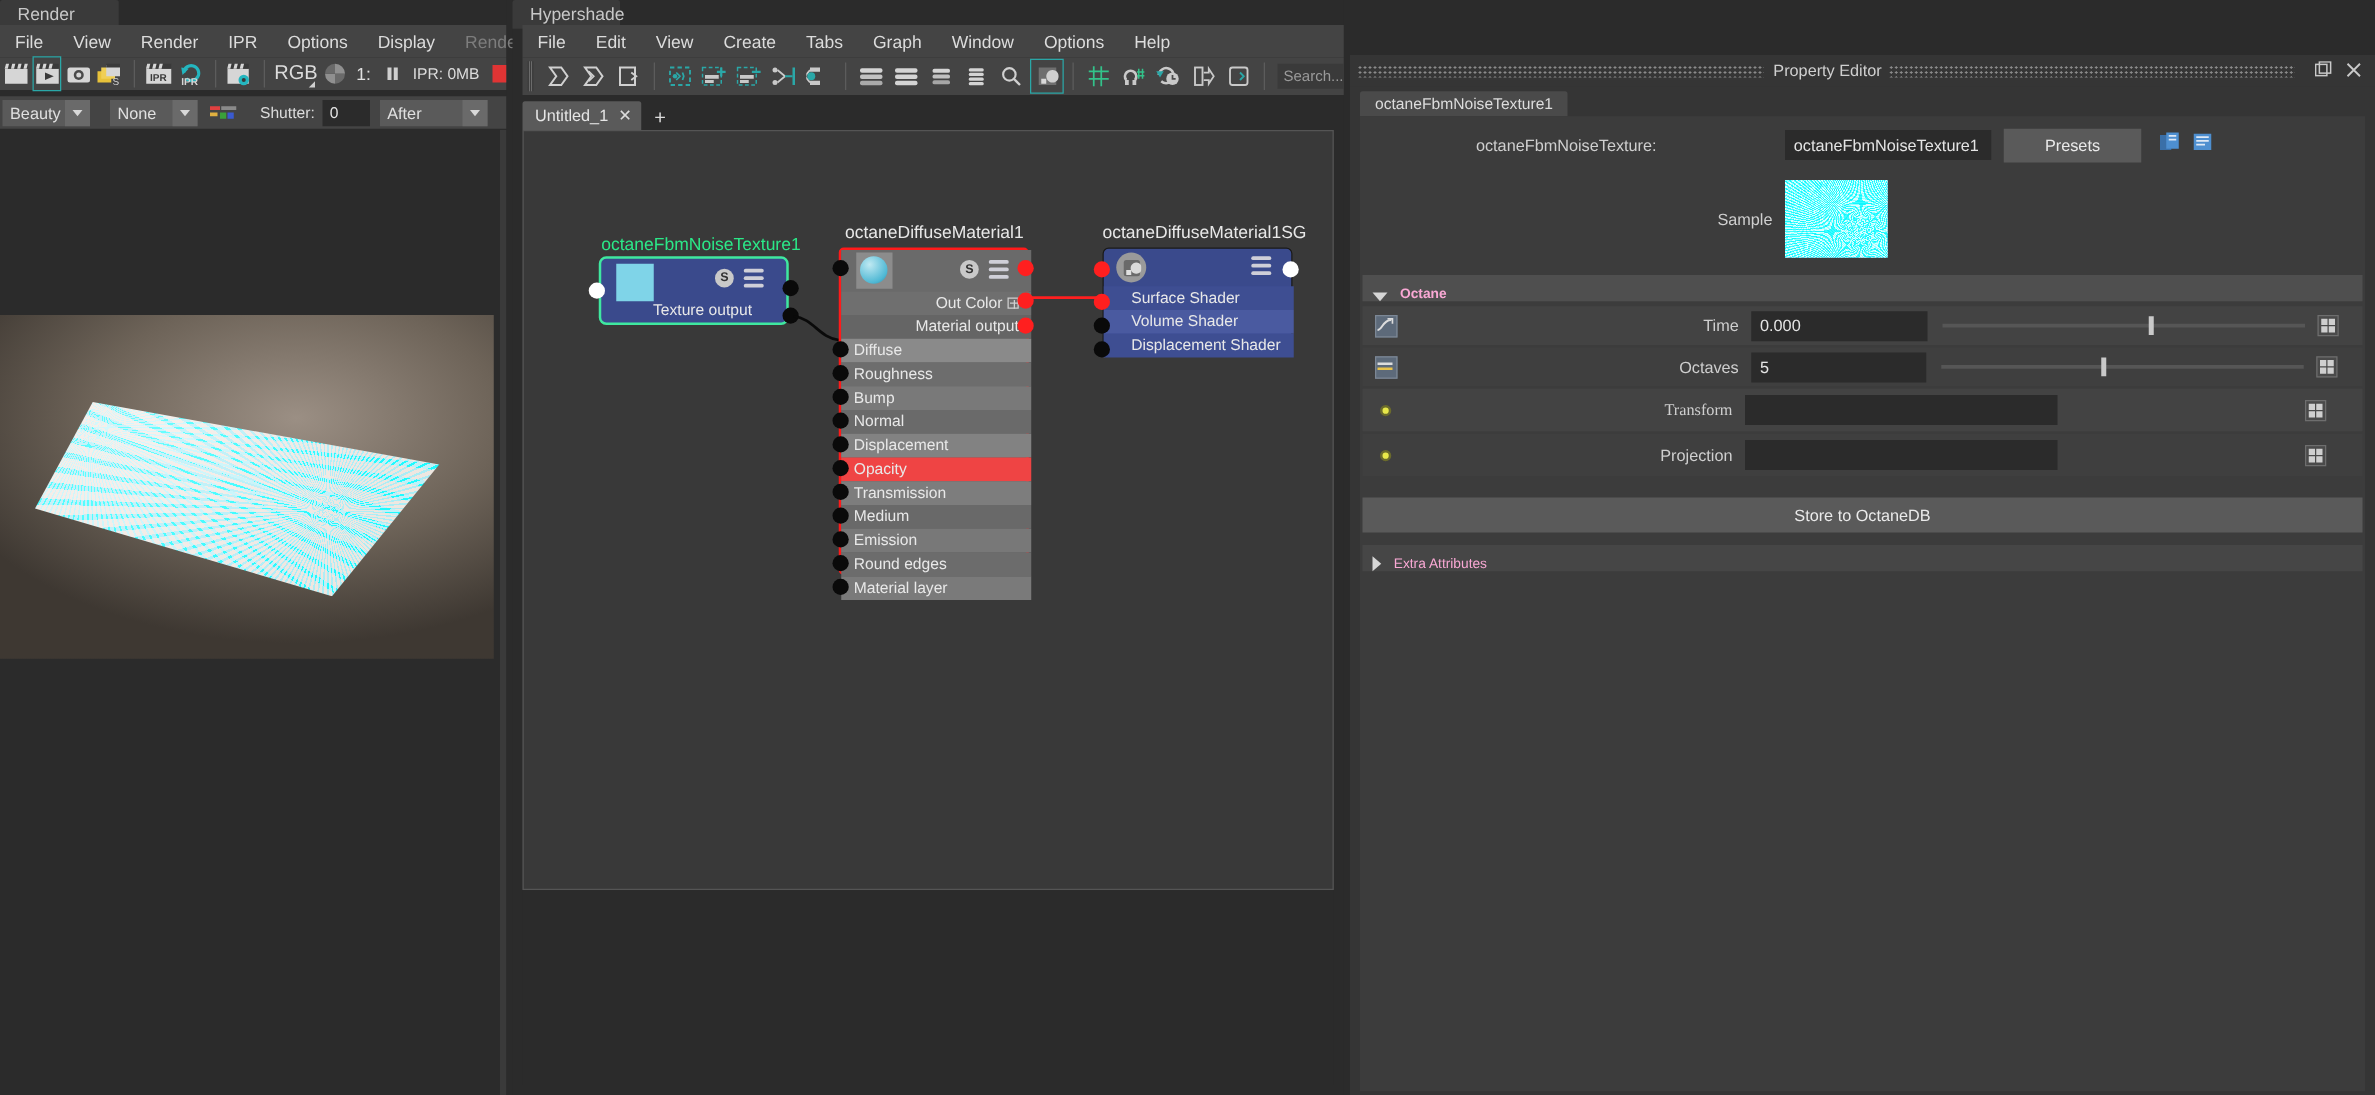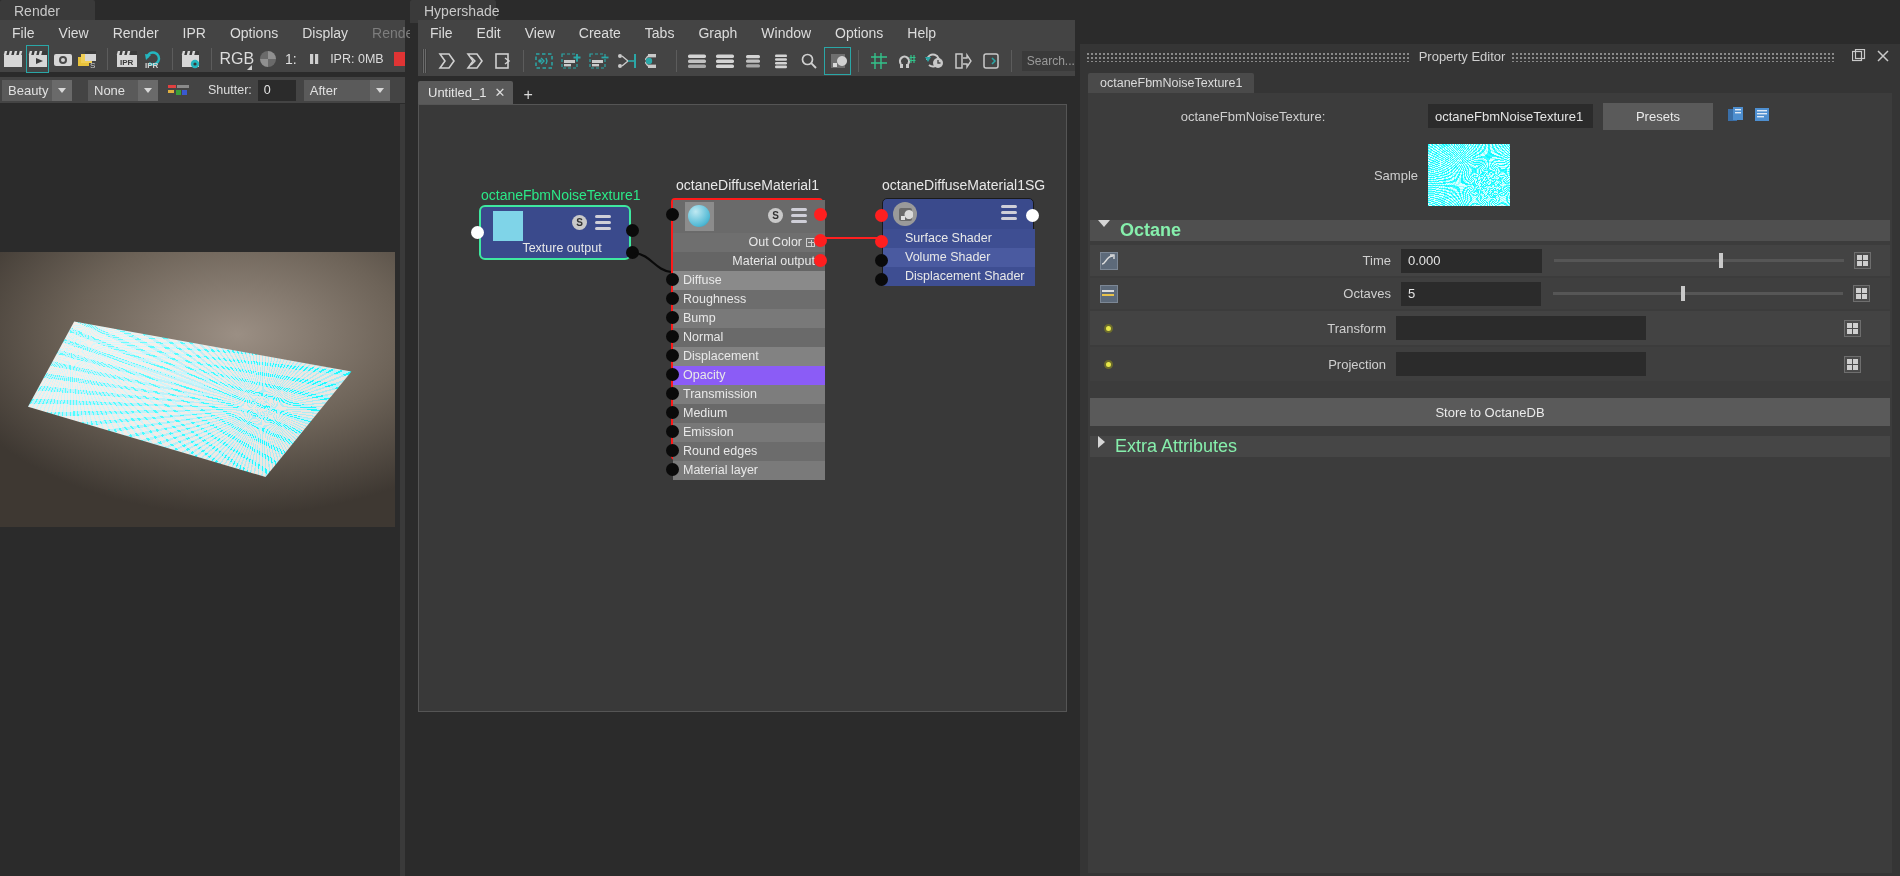--- a/index.html
+++ b/index.html
@@ -200,22 +200,22 @@
   .pe-label { font-size: 13px; color: #cfcfcf; text-align: right; }
   .pe-field {
     background: #2b2b2b; color: #e4e4e4; font-size: 13px;
     height: 24px; display: flex; align-items: center; padding-left: 7px;
   }
   .pe-btn {
     background: #5a5a5a; color: #eaeaea; font-size: 13px;
     height: 27px; display: flex; align-items: center; justify-content: center;
   }
   .section-head {
-    background: #4f4f4f; height: 21px; display: flex; align-items: flex-start;
-    font-size: 18px; color: #86efac; font-weight: bold; padding-left: 8px;
+    background: #4f4f4f; height: 21px; display: flex; align-items: flex-end;
+    font-size: 11px; color: #f9a8d4; font-weight: bold; padding-left: 8px;
   }
   .tri-down { width:0;height:0;border-left:6px solid transparent;border-right:6px solid transparent;border-top:7px solid #d6d6d6; margin-right:10px;}
   .tri-right { width:0;height:0;border-top:6px solid transparent;border-bottom:6px solid transparent;border-left:7px solid #d6d6d6; margin-right:10px;}
   .slider-track { height: 3px; background: #565656; position: relative; }
   .slider-handle { position: absolute; top: -6px; width: 4px; height: 15px; background: #c9c9c9; }
   .attrbtn { width: 18px; height: 18px; background: #5d6a7a; border: 1px solid #7c8795; }
   .dotbtn { width: 9px; height: 9px; border-radius: 50%; background: #e8e84a; border: 2px solid #6b6b2c; }
   .sqbtn {
     width: 17px; height: 17px; background: #4a4a4a; border: 1px solid #6e6e6e;
     display: grid; grid-template-columns: 1fr 1fr; grid-template-rows: 1fr 1fr; gap: 1px; padding: 2px;
@@ -622,21 +622,21 @@
               <span style="position:absolute;left:1px;top:3.5px;width:7px;height:1px;background:#d0d0d0;"></span>
             </span>
           </div>
           <div class="attr-row" style="position:absolute;left:0;top:52px;width:152px;justify-content:flex-end;padding-right:10px;background:#656565;">Material output</div>
 
           <div class="attr-row" style="position:absolute;left:0;top:71px;width:152px;background:#8a8a8a;">Diffuse</div>
           <div class="attr-row" style="position:absolute;left:0;top:90px;width:152px;background:#6d6d6d;">Roughness</div>
           <div class="attr-row" style="position:absolute;left:0;top:109px;width:152px;background:#797979;">Bump</div>
           <div class="attr-row" style="position:absolute;left:0;top:128px;width:152px;background:#6a6a6a;">Normal</div>
           <div class="attr-row" style="position:absolute;left:0;top:147px;width:152px;background:#828282;">Displacement</div>
-          <div class="attr-row" style="position:absolute;left:0;top:166px;width:152px;background:#8b5cf6;">Opacity</div>
+          <div class="attr-row" style="position:absolute;left:0;top:166px;width:152px;background:#ef4444;">Opacity</div>
           <div class="attr-row" style="position:absolute;left:0;top:185px;width:152px;background:#7d7d7d;">Transmission</div>
           <div class="attr-row" style="position:absolute;left:0;top:204px;width:152px;background:#696969;">Medium</div>
           <div class="attr-row" style="position:absolute;left:0;top:223px;width:152px;background:#787878;">Emission</div>
           <div class="attr-row" style="position:absolute;left:0;top:242px;width:152px;background:#6c6c6c;">Round edges</div>
           <div class="attr-row" style="position:absolute;left:0;top:261px;width:152px;background:#7a7a7a;">Material layer</div>
         </div>
 
         <div class="port" style="left:0px;top:31px;"></div>
         <div class="port" style="left:0px;top:96px;"></div>
         <div class="port" style="left:0px;top:115px;"></div>
@@ -782,21 +782,21 @@
         <div class="sqbtn" style="margin-left:10px;">
           <span></span>
             <span></span>
             <span></span>
             <span></span>
         </div>
       </div>
 
       <div class="pe-row" style="position:absolute;left:2px;top:218px;width:800px;height:34px;background:#434343;">
         <div class="dotbtn" style="margin-left:14px;"></div>
-        <span class="pe-label" style="width:265px;margin-left:8px;">Transform</span>
+        <span class="pe-label" style="width:265px;margin-left:8px;font-family:Liberation Serif, serif;">Transform</span>
         <div class="pe-field" style="margin-left:10px;width:250px;"></div>
         <div style="flex:1;"></div>
         <div class="sqbtn" style="margin-right:29px;">
           <span></span>
             <span></span>
             <span></span>
             <span></span>
         </div>
       </div>
 

